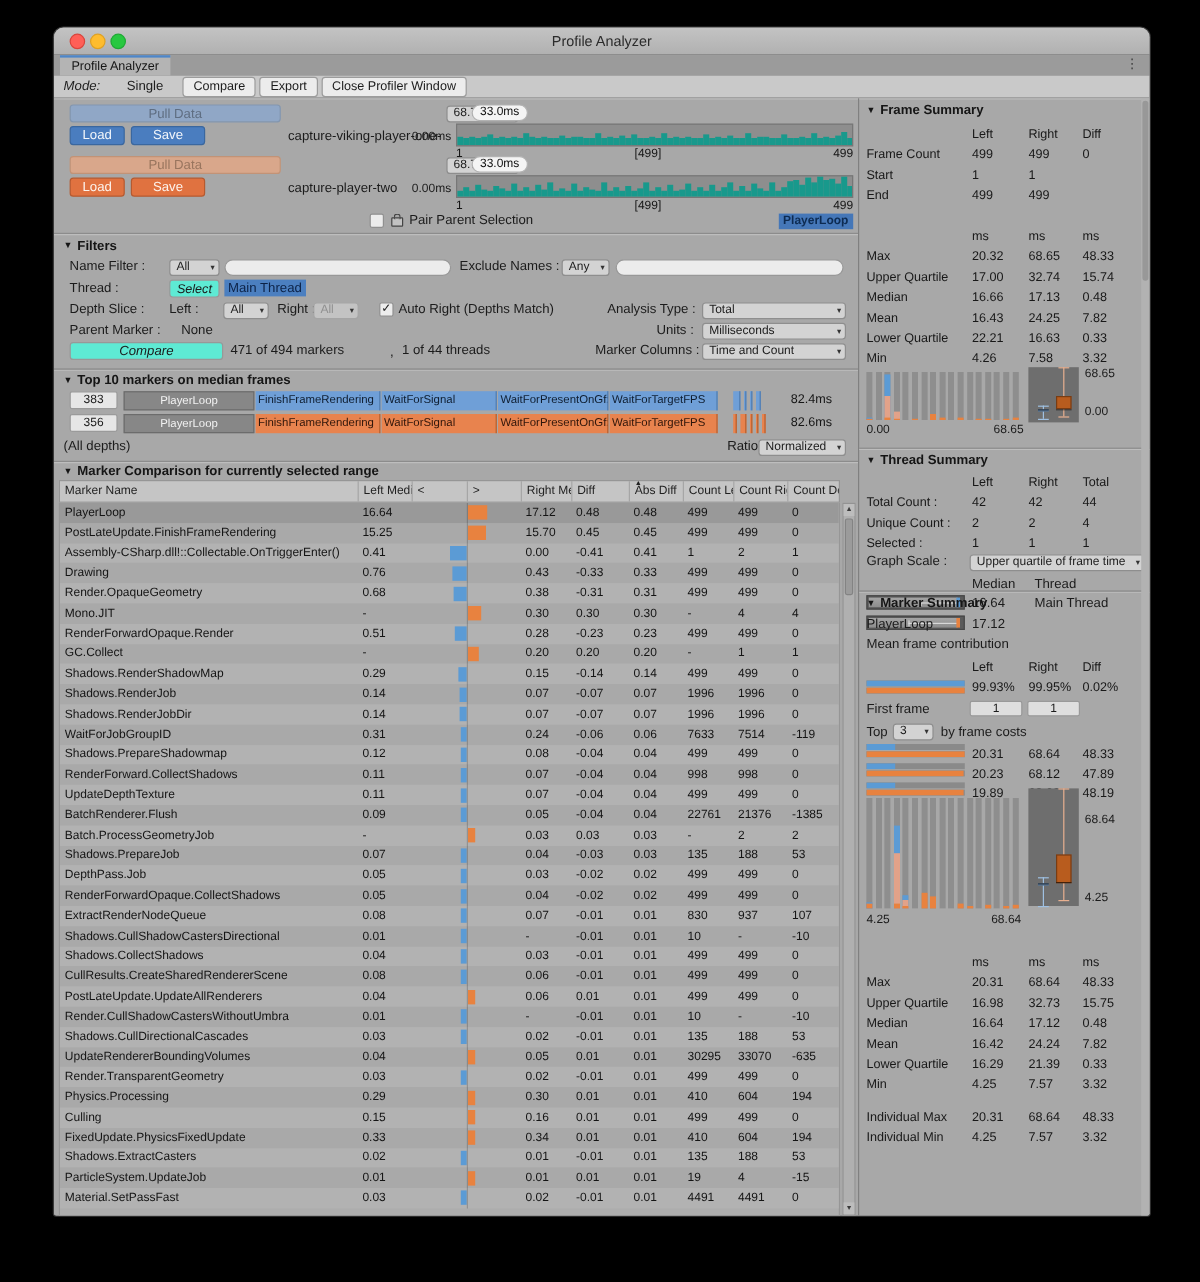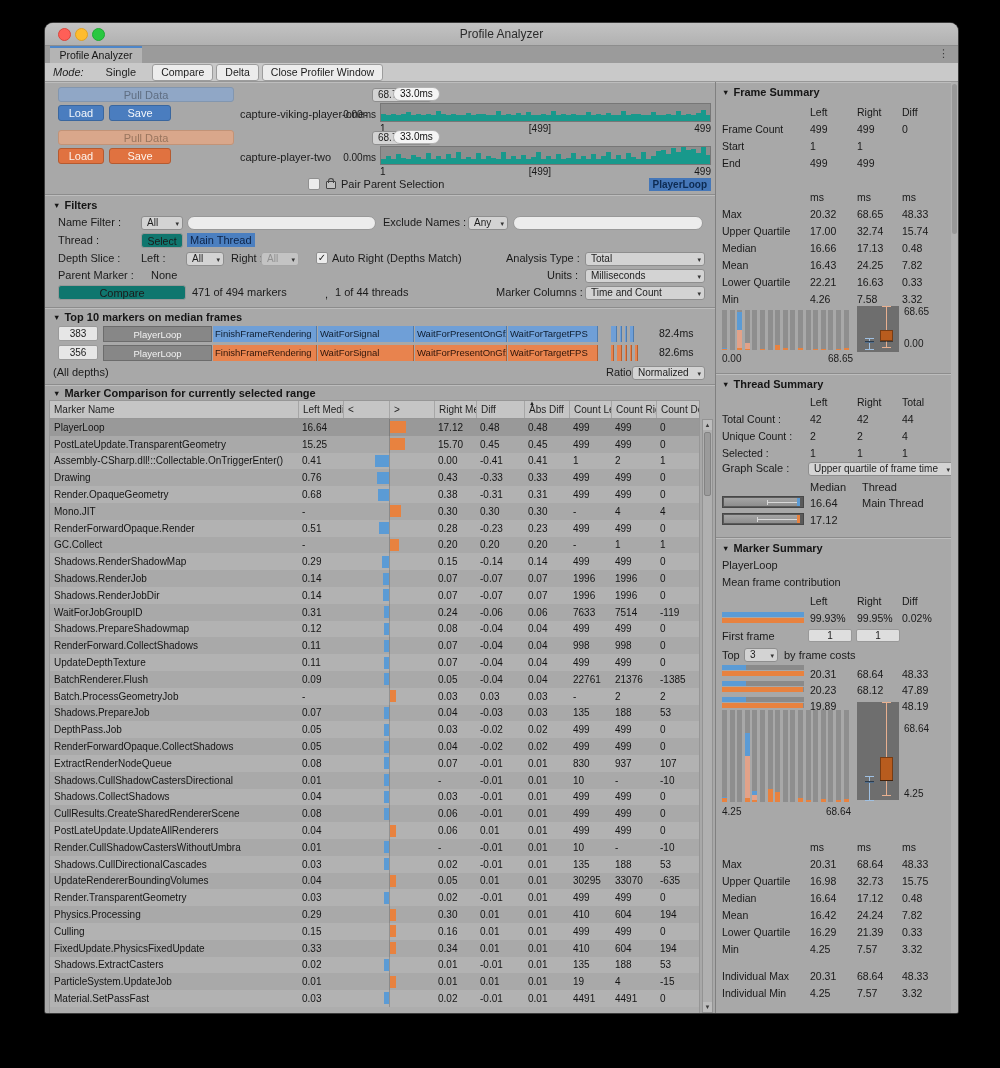--- a/index.html
+++ b/index.html
@@ -25,21 +25,21 @@
   .content{display:flex;height:933px;background:#a8a8a8;}
   .left-col{width:670px;position:relative;border-right:1px solid #808080;}
   .right-col{width:242px;position:relative;}
   .sect{position:relative;border-bottom:1px solid #8c8c8c;box-shadow:inset 0 1px 0 #bdbdbd;box-sizing:border-box;}
   .lbl{position:absolute;font-size:11px;color:#1b1b1b;white-space:nowrap;}
   .small{font-size:10px;}
   .hdr{position:absolute;font-size:11px;font-weight:bold;color:#151515;white-space:nowrap;}
   .foldout{font-size:7.5px;margin-right:4px;vertical-align:1.5px;}
   
   .abtn{position:absolute;box-sizing:border-box;text-align:center;font-size:11px;border-radius:3px;}
-  .btn-light{background:#0f766e;border:1px solid #989898;color:#1b1b1b;}
+  .btn-light{background:#5eead4;border:1px solid #989898;color:#1b1b1b;font-style:italic;}
   .btn-blue{background:#4a7dbf;border:1px solid #3a679f;color:#f2f6fb;}
   .btn-blue-dis{background:#90a7c6;border:1px solid #8296af;color:#5f6e82;}
   .btn-orange{background:#e07240;border:1px solid #b55a30;color:#fdf3ec;}
   .btn-orange-dis{background:#d9a78b;border:1px solid #c29377;color:#99755e;}
   .dd{position:absolute;background:#d3d3d3;border:1px solid #8e8e8e;border-radius:3px;font-size:10px;color:#1c1c1c;
       padding-left:5px;padding-right:12px;box-sizing:border-box;height:14px;line-height:12px;white-space:nowrap;overflow:hidden;}
   .dd .chev{position:absolute;right:3px;top:2.5px;font-size:7px;color:#333;line-height:7px;}
   .dd.disabled{color:#909090;background:#c3c3c3;border-color:#a5a5a5;}
   .input{position:absolute;background:#ececec;border:1px solid #989898;border-radius:7px;height:14px;box-sizing:border-box;}
   .cb{position:absolute;width:12px;height:12px;background:#ececec;border:1px solid #909090;border-radius:2px;box-sizing:border-box;
@@ -111,21 +111,21 @@
     <div class="title">Profile Analyzer</div>
   </div>
   <div class="tabstrip">
     <div class="tab">Profile Analyzer</div>
     <span class="menu-dots">⋮</span>
   </div>
   <div class="toolbar">
     <span class="tb-label">Mode:</span>
     <span class="tb-plain">Single</span>
     <span class="tb-btn">Compare</span>
-    <span class="tb-btn">Delta</span>
+    <span class="tb-btn">Export</span>
     <span class="tb-btn">Close Profiler Window</span>
   </div>
 
   <div class="content">
 
     <div class="left-col">
 
       <div class="sect" style="height:113px;">
 
         <div class="abtn btn-blue-dis" style="left:13px;top:5px;width:176px;height:15px;line-height:14px;">Pull Data</div>
@@ -389,21 +389,21 @@
                 <div class="bar" style="width: 11.52px; background: rgb(232, 130, 63);"></div>
               </div>
               <div>17.12</div>
               <div>0.48</div>
               <div>0.48</div>
               <div>499</div>
               <div>499</div>
               <div>0</div>
             </div>
             <div class="cmp-row">
-              <div>PostLateUpdate.TransparentGeometry</div>
+              <div>PostLateUpdate.FinishFrameRendering</div>
               <div>15.25</div>
               <div class="bar-lt"></div>
               <div class="bar-gt">
                 <div class="bar" style="width: 10.8px; background: rgb(232, 130, 63);"></div>
               </div>
               <div>15.70</div>
               <div>0.45</div>
               <div>0.45</div>
               <div>499</div>
               <div>499</div>
@@ -1008,21 +1008,21 @@
             <div style="position: absolute; left: 29px; top: 0px; width: 1px; height: 40.9209px; background: rgb(232, 176, 144);"></div>
             <div style="position: absolute; left: 25px; top: 0px; width: 9px; height: 1px; background: rgb(232, 176, 144);"></div>
             <div style="position: absolute; left: 25px; top: 40.9209px; width: 9px; height: 1px; background: rgb(232, 176, 144);"></div>
             <div style="position: absolute; left: 22.5px; top: 24.0621px; width: 13px; height: 10.7948px; background: rgb(184, 92, 30); border: 1px solid rgba(0, 0, 0, 0.35); box-sizing: border-box;"></div>
             <div style="position: absolute; left: 22.5px; top: 34.5218px; width: 13px; height: 1px; background: rgba(0, 0, 0, 0.45);"></div>
           </div>
         <span class="lbl small" style="left:188px;top:224px;">68.65</span>
         <span class="lbl small" style="left:188px;top:256px;">0.00</span>
       </div>
 
-      <div class="sect" style="height:164px;">
+      <div class="sect" style="height:119px;">
         <div class="hdr" style="left:6px;top:4px;"><span class="foldout">▼</span><span>Thread Summary</span></div>
         <div id="tsRows">
             <div class="rs-row" style="top: 20px;">
               <div></div>
               <div>Left</div>
               <div>Right</div>
               <div>Total</div>
             </div>
             <div class="rs-row" style="top: 37px;">
               <div>Total Count :</div>

